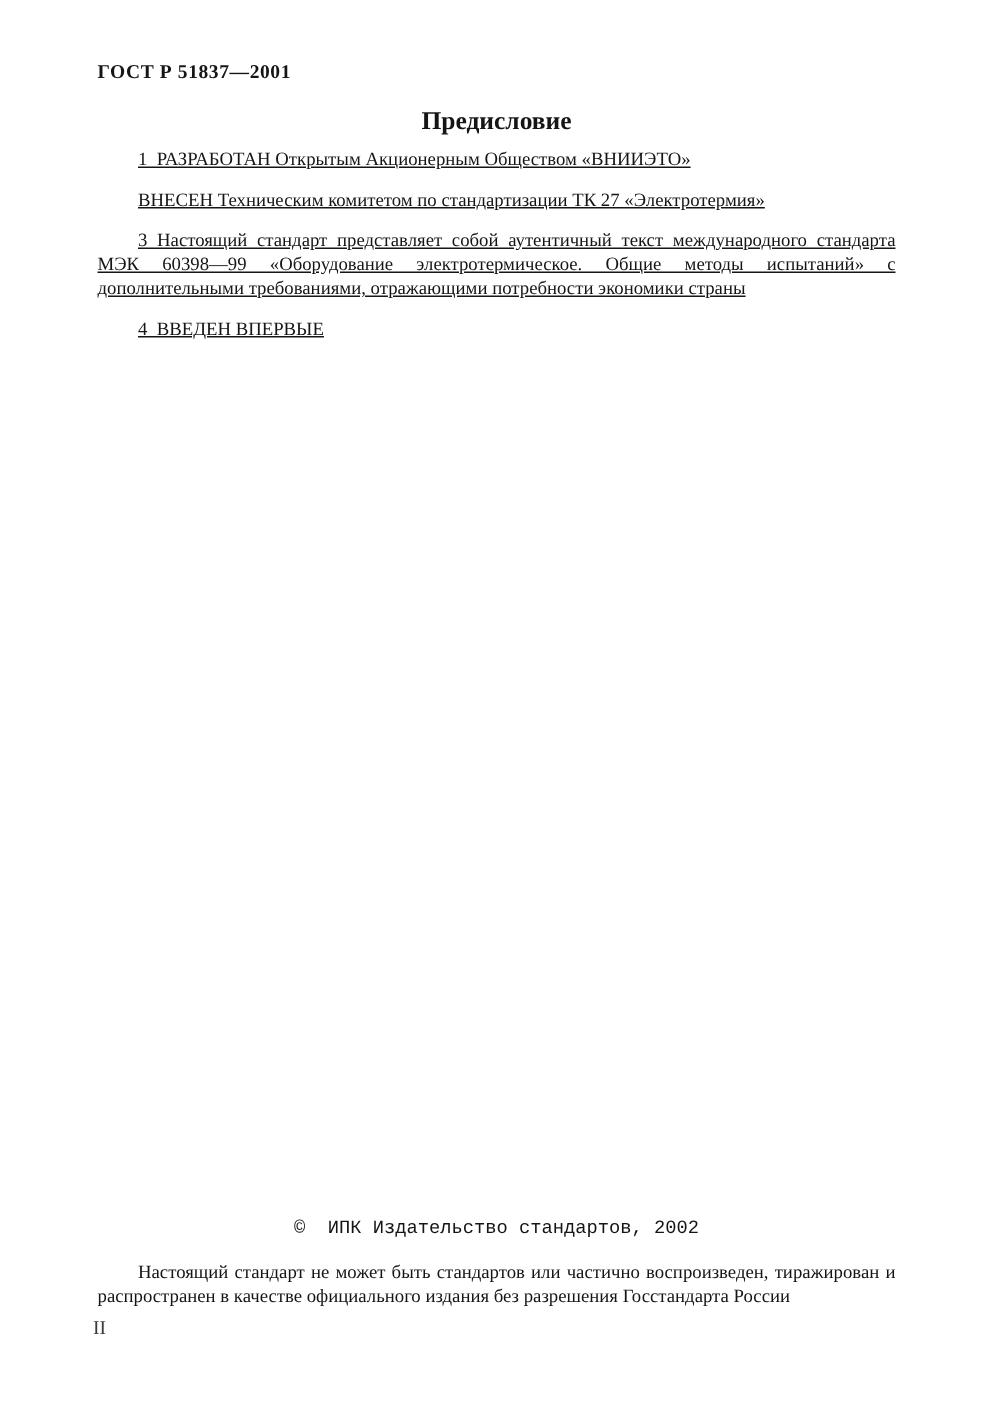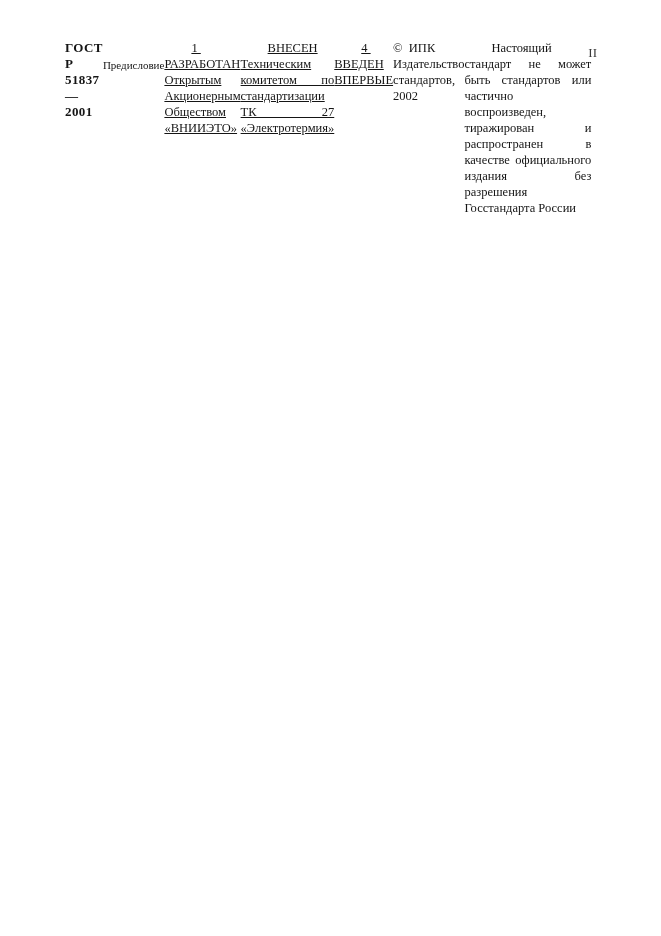--- a/index.html
+++ b/index.html
@@ -6,81 +6,82 @@
     margin: 0;
     padding: 0;
     background: #ffffff;
   }
   .page {
     position: relative;
     width: 661px;
     height: 936px;
     box-sizing: border-box;
     background: #ffffff;
-    padding: 40px 64px 98px 65px;
+    padding: 40px 64px 44px 65px;
     display: flex;
-    flex-direction: row;
+    flex-direction: column;
     font-family: "Liberation Serif", "DejaVu Serif", serif;
     font-size: 12.5px;
     line-height: 16px;
     color: #151515;
   }
   .doc-code {
     font-weight: bold;
     font-size: 13px;
     letter-spacing: 0.4px;
     margin: 0;
   }
   .preface-title {
     text-align: center;
-    font-size: 11px;
-    font-weight: normal;
+    font-size: 17px;
+    font-weight: bold;
     margin: 17px 0 9px 0;
   }
   p.para {
     margin: 0 0 11px 0;
     text-indent: 27px;
     text-align: justify;
     text-decoration: underline;
   }
   .spacer {
     flex: 1 1 auto;
   }
   .copyright {
-    text-align: left;
+    text-align: center;
     margin: 0 0 13px 0;
+    font-family: Liberation Mono, monospace;
   }
   p.legal {
     margin: 0;
     text-indent: 27px;
     text-align: justify;
   }
   .page-num {
     font-size: 13px;
     line-height: 14px;
     margin-top: 6px;
     margin-left: -3px;
     color: #3a3a3a;
-    text-align: right;
   }
 </style>
 </head>
 <body>
 
 <div class="page">
 
   <div class="doc-code">ГОСТ Р 51837—2001</div>
 
   <div class="preface-title">Предисловие</div>
 
   <p class="para">1&nbsp; РАЗРАБОТАН Открытым Акционерным Обществом «ВНИИЭТО»</p>
 
   <p class="para">ВНЕСЕН Техническим комитетом по стандартизации ТК 27 «Электротермия»</p>
 
 
+  <p class="para">3 Настоящий стандарт представляет собой аутентичный текст международного стандарта МЭК 60398—99 «Оборудование электротермическое. Общие методы испытаний» с дополнительны­ми требованиями, отражающими потребности экономики страны</p>
 
   <p class="para">4&nbsp; ВВЕДЕН ВПЕРВЫЕ</p>
 
   <div class="spacer"></div>
 
   <div class="copyright">©&nbsp; ИПК Издательство стандартов, 2002</div>
 
   <p class="legal">Настоящий стандарт не может быть стандартов или частично воспроизведен, тиражирован и распространен в качестве официального издания без разрешения Госстандарта России</p>
 
   <div class="page-num">II</div>

